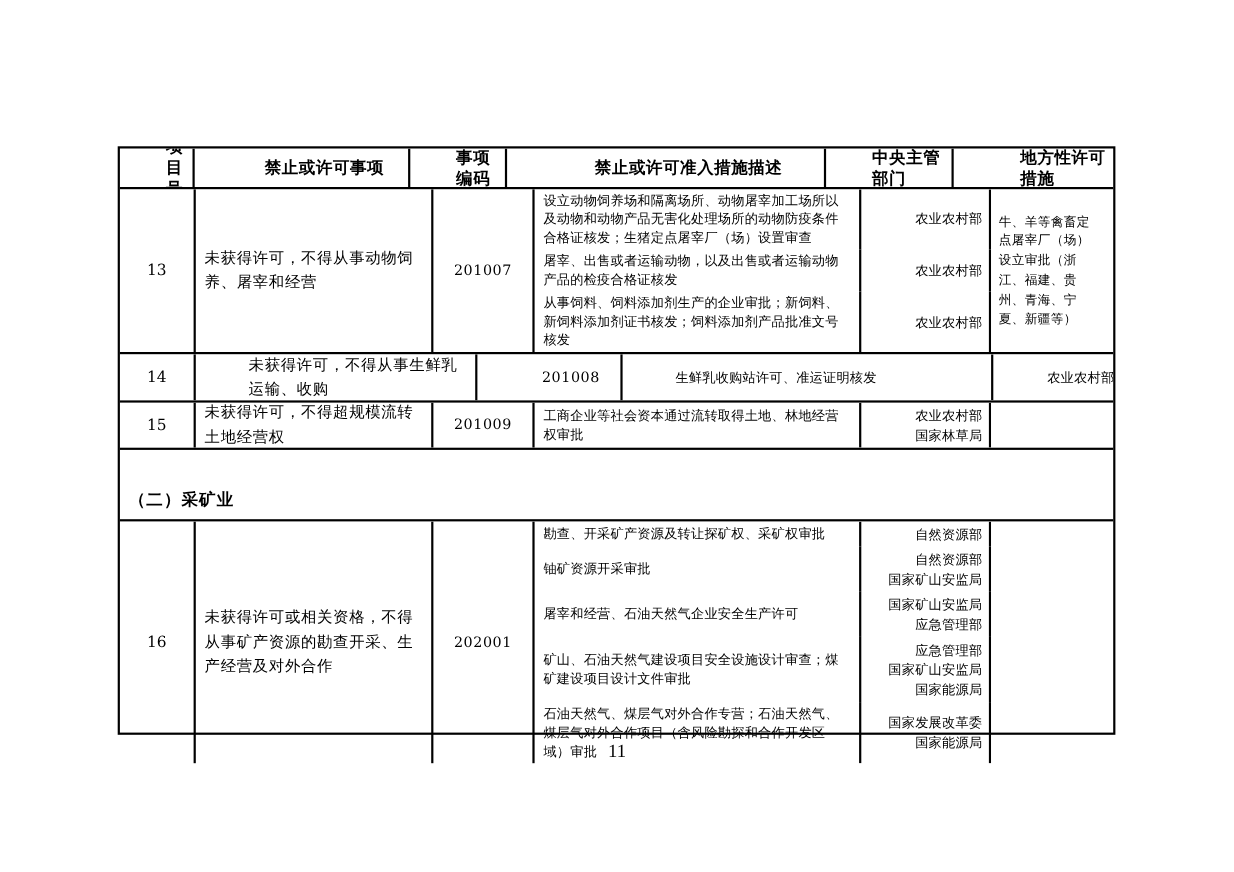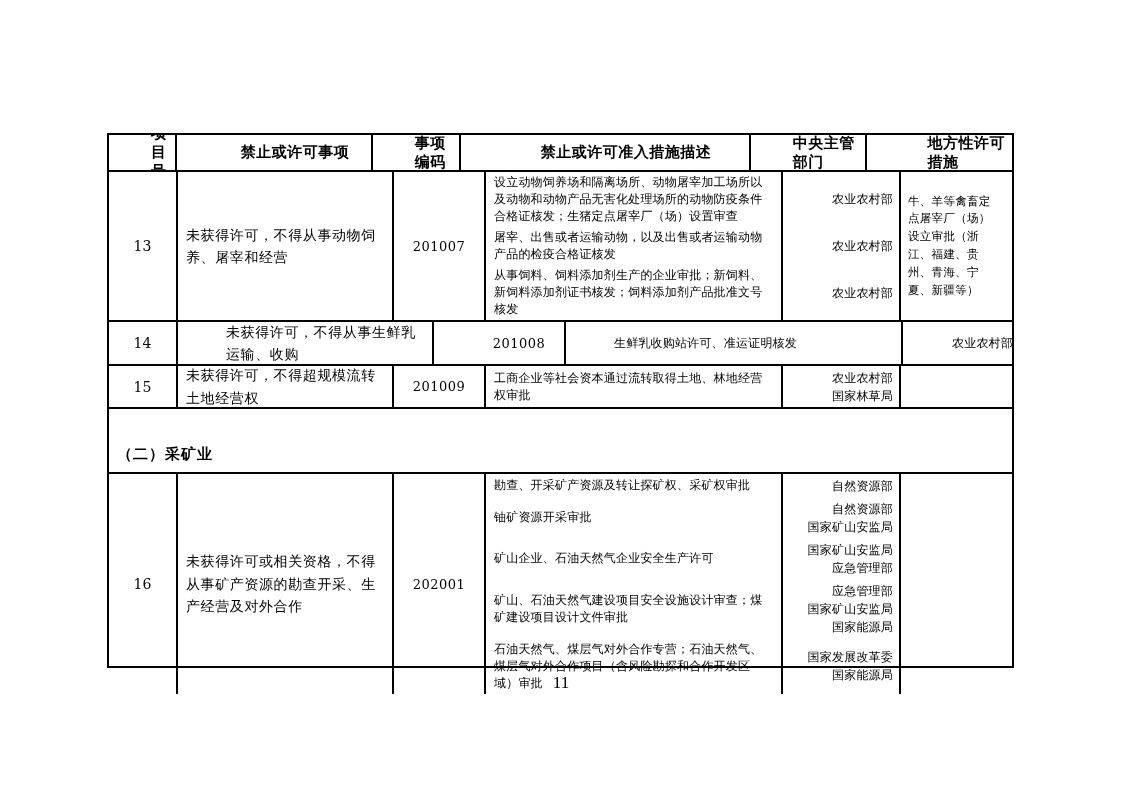--- a/index.html
+++ b/index.html
@@ -205,21 +205,21 @@
               </div>
             </div>
             <div class="subrow">
               <div class="mcell">铀矿资源开采审批</div>
               <div class="dcell">
                 <div class="dept-line">自然资源部</div>
                 <div class="dept-line">国家矿山安监局</div>
               </div>
             </div>
             <div class="subrow">
-              <div class="mcell">矿山企业、石油天然气企业安全生产许可</div>
+              <div class="mcell">屠宰和经营、石油天然气企业安全生产许可</div>
               <div class="dcell">
                 <div class="dept-line">国家矿山安监局</div>
                 <div class="dept-line">应急管理部</div>
               </div>
             </div>
             <div class="subrow">
               <div class="mcell">矿山、石油天然气建设项目安全设施设计审查；煤矿建设项目设计文件审批</div>
               <div class="dcell">
                 <div class="dept-line">应急管理部</div>
                 <div class="dept-line">国家矿山安监局</div>

